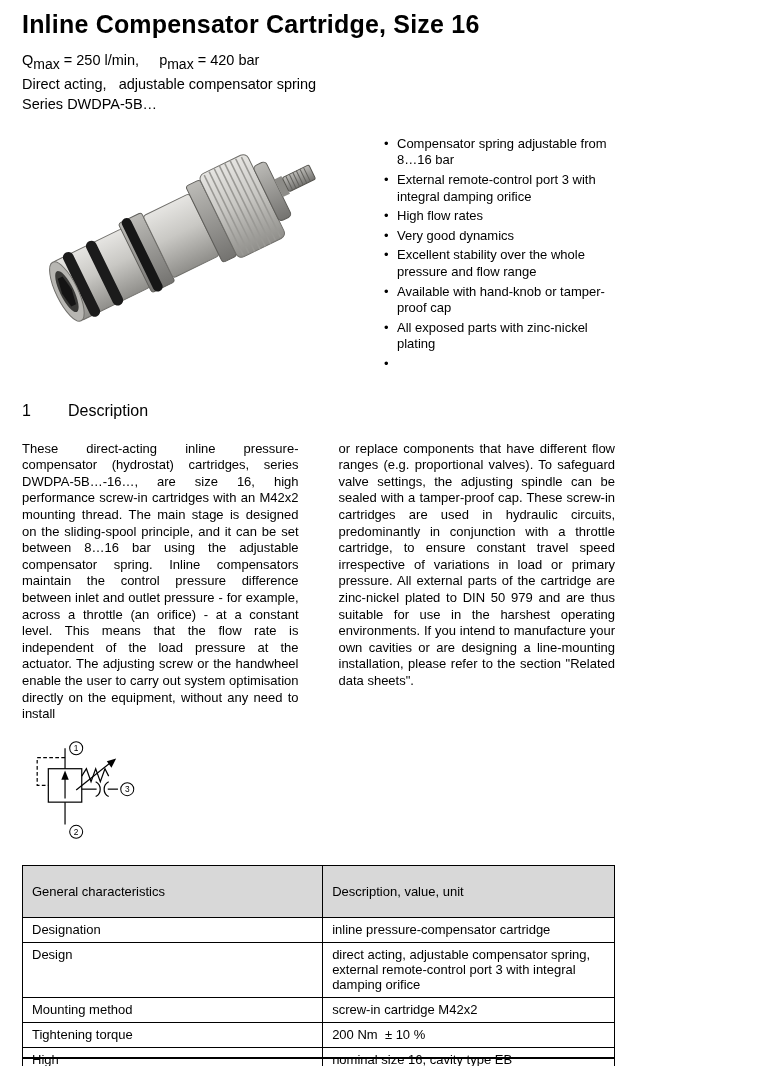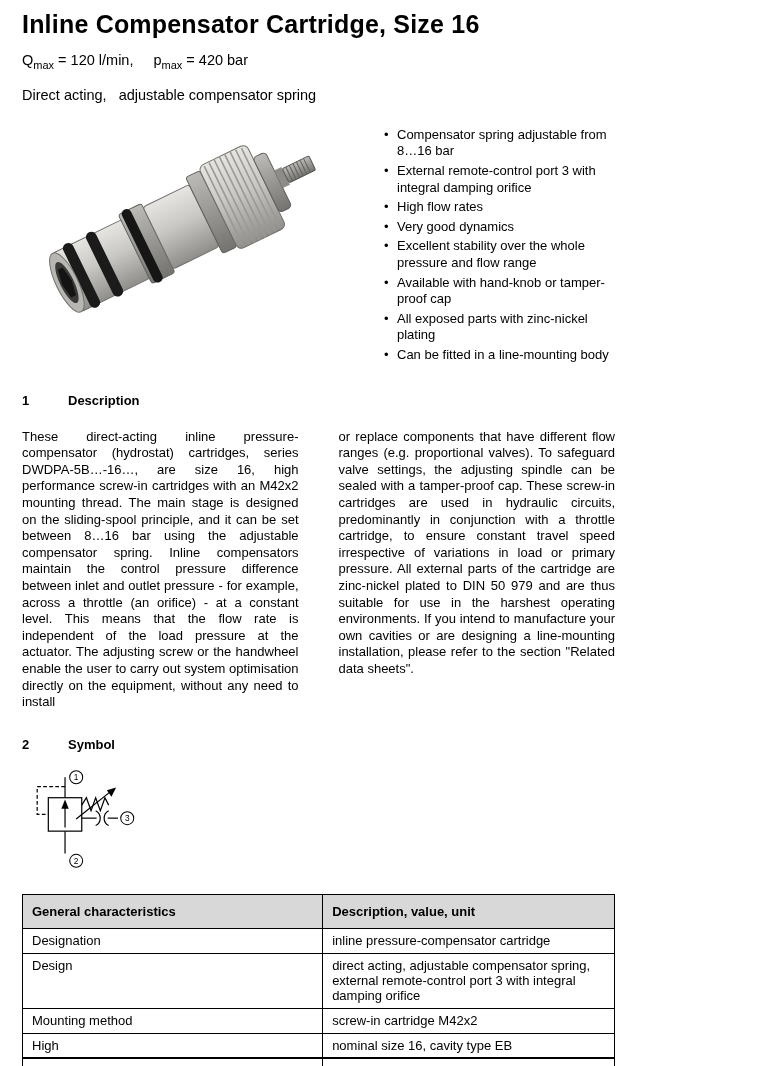--- a/index.html
+++ b/index.html
@@ -3,59 +3,60 @@
 <meta charset="utf-8">
 <style>
   * { box-sizing: border-box; }
   html,body { margin:0; padding:0; background:#ffffff; }
   body { font-family:"Liberation Sans","DejaVu Sans",sans-serif; color:#000; }
   .page { width:637px; height:1066px; padding:6px 22px 0 22px; position:relative; overflow:hidden; background:#fff; }
 
   .title { font-size:25px; font-weight:700; margin:4px 0 13px 0; letter-spacing:.2px; }
 
   .spec-line { font-size:14.5px; margin:0 0 3px 0; }
-  .spec-line sub { font-size:11px; }
+  .spec-line sub { font-size:14px; }
   .spec-p { margin-left:20px; }
-  .sub-line { font-size:14.5px; margin:16px 0 3px 0; white-space:pre-wrap; }
+  .sub-line { font-size:14.5px; margin:4px 0 3px 0; white-space:pre-wrap; }
 
   .hero { display:flex; margin-top:16px; }
   .photo-wrap { width:336px; height:202px; flex:none; }
   .photo-wrap svg { width:100%; height:100%; display:block; }
   .features { margin-left:26px; padding-top:8px; width:362px; }
   .features ul { list-style:none; margin:0; padding:0; }
   .features li { display:flex; font-size:13px; line-height:16.6px; margin-bottom:3px; }
   .features .bullet { width:13px; flex:none; }
 
-  .section-h { font-size:13px; font-weight:700; margin:26px 0 0 0; }
+  .section-h { font-size:16px; font-weight:400; margin:26px 0 0 0; }
   .section-num { display:inline-block; width:46px; }
 
   .desc-cols { display:flex; gap:40px; margin-top:21px; }
   .desc-col { flex:1; font-size:13px; line-height:16.6px; text-align:justify; }
 
   .symbol-wrap { margin:16px 0 4px 0; }
 
   table.tech { width:100%; border-collapse:collapse; margin-top:18px; font-size:13px; table-layout:fixed; }
   .tech th, .tech td { border:1px solid #000; padding:4px 9px 5px 9px; text-align:left; vertical-align:top; }
-  .tech th { background:#d8d8d8; font-weight:700; padding:9px 9px; }
+  .tech th { background:#d8d8d8; font-weight:400; padding:18px 9px; }
   .tech td.val { white-space:pre-wrap; }
   .col-name { width:50.7%; }
 
   .footer-rule { position:absolute; left:22px; right:22px; bottom:7px; border-top:2px solid #000; }
 </style>
 </head>
 <body>
 
 <div class="page">
 
   <h1 class="title">Inline Compensator Cartridge, Size 16</h1>
 
   <div class="spec-line">
-    <span>Q</span><sub>max</sub><span> = 120 l/min,</span><span class="spec-p">p</span><sub>max</sub><span> = 420 bar</span>
+    <span>Q</span><sub>max</sub><span> = 250 l/min,</span><span class="spec-p">p</span><sub>max</sub><span> = 420 bar</span>
   </div>
   <div class="sub-line">Direct acting,   adjustable compensator spring</div>
+  <div class="sub-line">Series DWDPA-5B…</div>
 
   <div class="hero">
 
     <div class="photo-wrap">
       <svg viewBox="0 0 340 205">
         <defs>
           <linearGradient id="gBody" x1="0" y1="0" x2="0" y2="1">
             <stop offset="0" stop-color="#e6e5e2"></stop>
             <stop offset="0.45" stop-color="#c9c8c4"></stop>
             <stop offset="1" stop-color="#8f8e8a"></stop>
@@ -136,34 +137,32 @@
         <li>
             <span class="bullet">•</span>
             <span>Available with hand-knob or tamper-proof cap</span>
           </li>
         <li>
             <span class="bullet">•</span>
             <span>All exposed parts with zinc-nickel plating</span>
           </li>
         <li>
             <span class="bullet">•</span>
-            <span>Can be fitted in a line-mounting body</span>
           </li>
       </ul>
     </div>
   </div>
 
   <h2 class="section-h"><span class="section-num">1</span><span>Description</span></h2>
 
   <div class="desc-cols">
     <div class="desc-col">These direct-acting inline pressure-compensator (hydrostat) cartridges, series DWDPA-5B…-16…, are size 16, high performance screw-in cartridges with an M42x2 mounting thread. The main stage is designed on the sliding-spool principle, and it can be set between 8…16 bar using the adjustable compensator spring. Inline compensators maintain the control pressure difference between inlet and outlet pressure - for example, across a throttle (an orifice) - at a constant level. This means that the flow rate is independent of the load pressure at the actuator. The adjusting screw or the handwheel enable the user to carry out system optimisation directly on the equipment, without any need to install</div>
     <div class="desc-col">or replace components that have different flow ranges (e.g. proportional valves). To safeguard valve settings, the adjusting spindle can be sealed with a tamper-proof cap. These screw-in cartridges are used in hydraulic circuits, predominantly in conjunction with a throttle cartridge, to ensure constant travel speed irrespective of variations in load or primary pressure. All external parts of the cartridge are zinc-nickel plated to DIN 50 979 and are thus suitable for use in the harshest operating environments. If you intend to manufacture your own cavities or are designing a line-mounting installation, please refer to the section "Related data sheets".</div>
   </div>
 
-  <h2 class="section-h"><span class="section-num">2</span><span>Symbol</span></h2>
 
   <div class="symbol-wrap">
     <svg viewBox="0 0 135 112" width="126" height="104">
       <g fill="none" stroke="#000" stroke-width="1.3">
         <line x1="46" y1="10" x2="46" y2="32"></line>
         <rect x="28" y="32" width="36" height="36"></rect>
         <line x1="46" y1="68" x2="46" y2="92"></line>
         <line x1="46" y1="64" x2="46" y2="41"></line>
         <polyline points="46,20 16,20 16,50 28,50" stroke-dasharray="4 2.5"></polyline>
         <polyline points="64,40 69,32 74,46 79,32 84,46 89,32 93,40"></polyline>
@@ -203,20 +202,24 @@
         </tr>
       <tr>
           <td>Design</td>
           <td class="val">direct acting, adjustable compensator spring, external remote-control port 3 with integral damping orifice</td>
         </tr>
       <tr>
           <td>Mounting method</td>
           <td class="val">screw-in cartridge M42x2</td>
         </tr>
       <tr>
+          <td>Tightening torque</td>
+          <td class="val">200 Nm  ± 10 %</td>
+        </tr>
+      <tr>
           <td>High</td>
           <td class="val">nominal size 16, cavity type EB</td>
         </tr>
       <tr>
           <td>Weight</td>
           <td class="val">1.70 kg</td>
         </tr>
       <tr>
           <td>Cartridge attitude</td>
           <td class="val">unrestricted</td>

